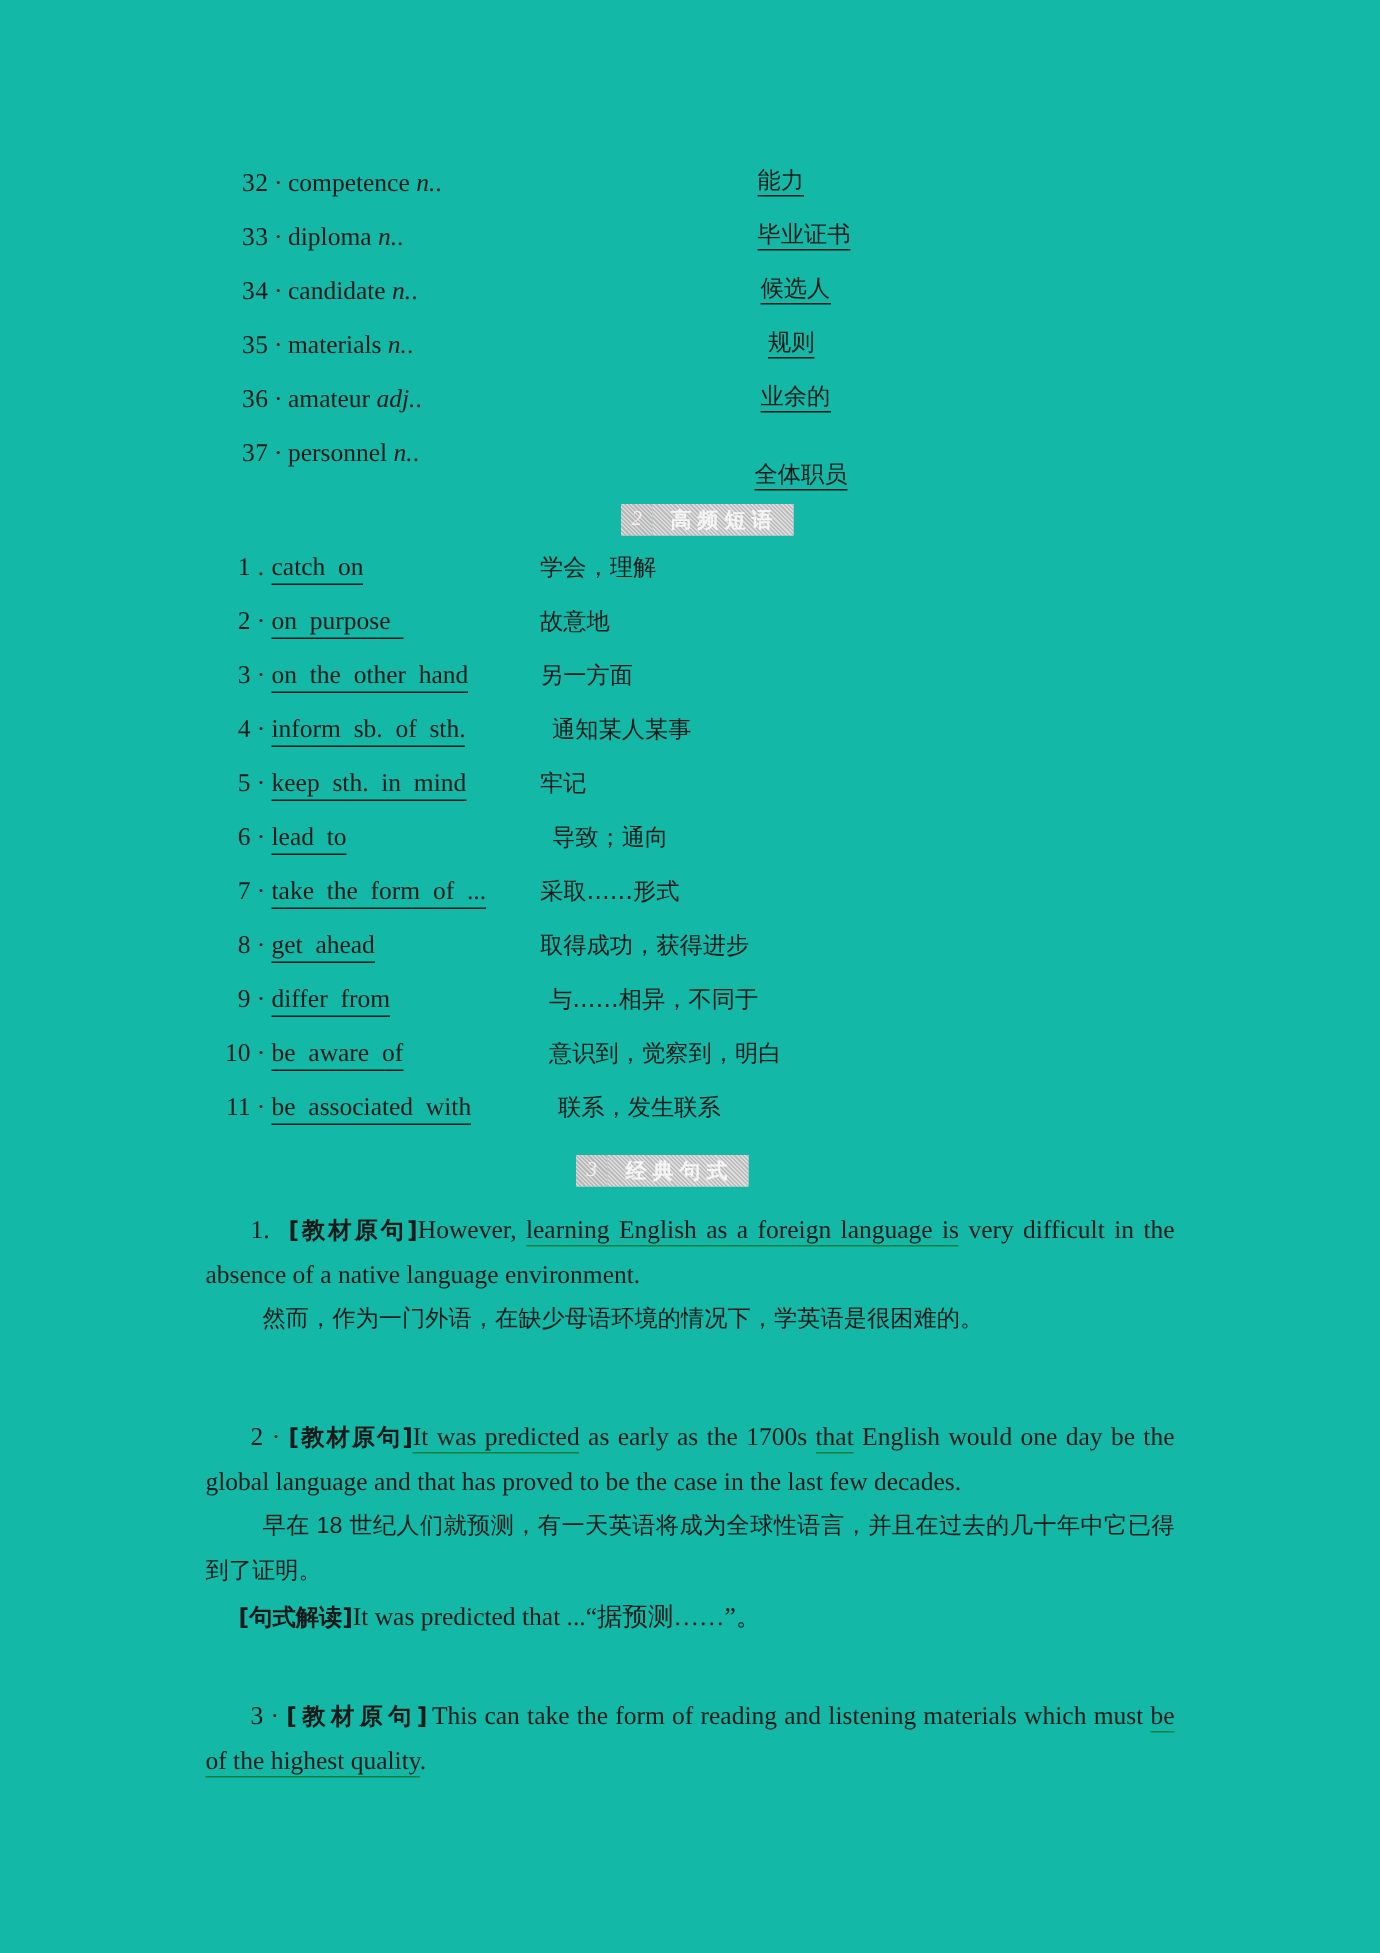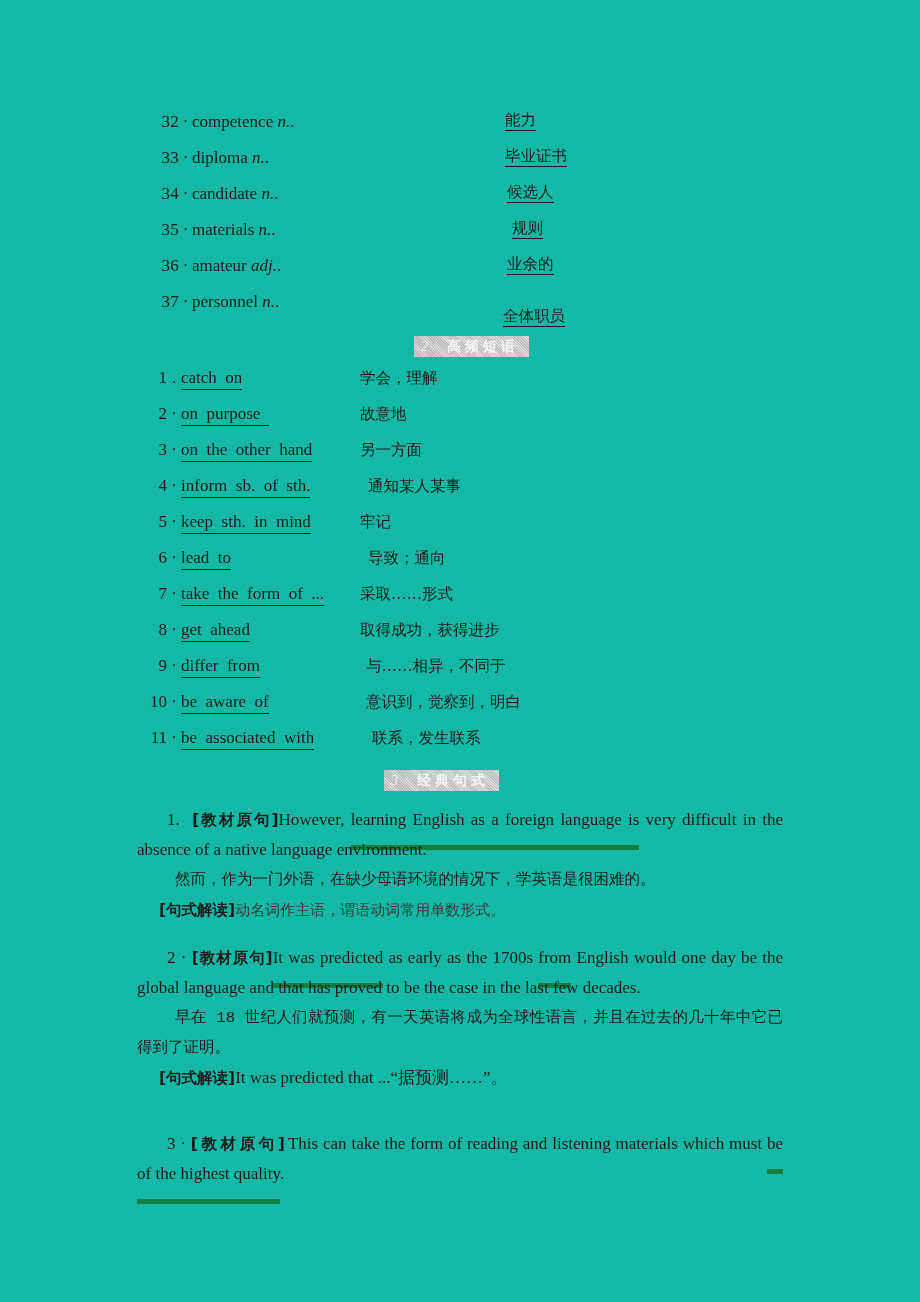--- a/index.html
+++ b/index.html
@@ -145,37 +145,37 @@
     line-height: 30px;
     text-align: justify;
     text-justify: inter-word;
     margin: 0;
     hyphens: none;
   }
   .para.indent  { text-indent: 30px; }
   .para.indent2 { text-indent: 38px; }
   .para.indent3 { text-indent: 22px; }
   .cn {
-    font-family: Liberation Mono, monospace;
+    font-family: Liberation Sans, sans-serif;
     font-size: 15.5px;
   }
   .cn-light {
     font-family: "DejaVu Sans", sans-serif;
     font-size: 15px;
     color: #3a3a3a;
   }
   .bold-cn {
     font-family: "DejaVu Sans", sans-serif;
     font-weight: bold;
     font-size: 15.5px;
   }
   .spaced {
     letter-spacing: 3px;
   }
-  .ul { border-bottom: 5px solid #15803d; padding-bottom: 16px; }
+  .ul { border-bottom: 1px solid #15803d; padding-bottom: 1px; }
 </style>
 </head>
 <body>
 
 <div class="page">
 
   <div class="voc-list">
 
     <div class="voc-row">
       <span class="voc-num">32</span>
@@ -308,25 +308,24 @@
   </div>
 
   <div class="sec-head" style="left:384px;top:770px;">
     <span class="sec-num">3</span>
     <span class="sec-title">经典句式</span>
   </div>
 
   <div class="prose" style="top:805px;">
     <p class="para indent"><span>1</span><span>.</span>&nbsp;&nbsp;<span class="bold-cn">[教材原句]</span><span>However, </span><span class="ul">learning  English  as  a  foreign  language  is</span><span> very difficult in the absence of a native language environment.</span></p>
     <p class="para indent2 cn">然而，作为一门外语，在缺少母语环境的情况下，学英语是很困难的。</p>
-    <p class="para indent3"><span class="bold-cn">[句式解读]</span><span class="cn-light">动名词作主语，谓语动词常用单数形式。</span></p>
   </div>
 
   <div class="prose" style="top:943px;">
-    <p class="para indent"><span>2</span>&nbsp;<span>·</span>&nbsp;<span class="bold-cn">[教材原句]</span><span class="ul">It  was  predicted</span><span> as early as the 1700s </span><span class="ul">from</span><span> English would one day be the global language and that has proved to be the case in the last few decades.</span></p>
+    <p class="para indent"><span>2</span>&nbsp;<span>·</span>&nbsp;<span class="bold-cn">[教材原句]</span><span class="ul">It  was  predicted</span><span> as early as the 1700s </span><span class="ul">that</span><span> English would one day be the global language and that has proved to be the case in the last few decades.</span></p>
     <p class="para indent2 cn">早在 18 世纪人们就预测，有一天英语将成为全球性语言，并且在过去的几十年中它已得到了证明。</p>
     <p class="para indent3"><span class="bold-cn">[句式解读]</span><span>It was predicted that ...“据预测……”。</span></p>
   </div>
 
   <div class="prose" style="top:1129px;">
     <p class="para indent"><span>3</span>&nbsp;<span>·</span>&nbsp;<span class="bold-cn spaced">[教材原句]</span><span>This can take the form of reading and listening materials which must </span><span class="ul">be  of  the  highest  quality</span><span>.</span></p>
   </div>
 
 </div>
 

